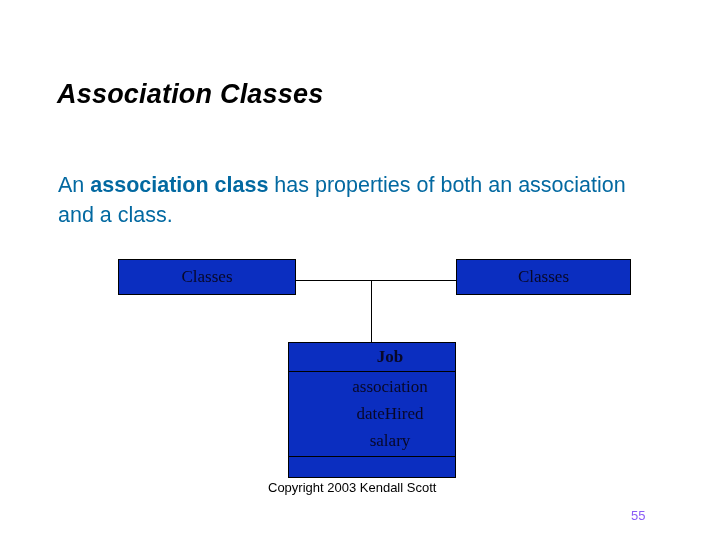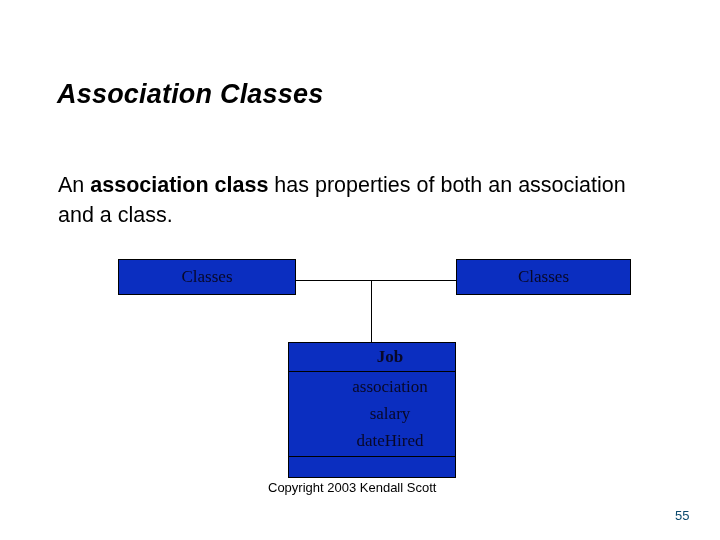--- a/index.html
+++ b/index.html
@@ -41,21 +41,21 @@
 
   
   .body-text {
     position: absolute;
     left: 58px;
     top: 170px;
     width: 600px;
     font-family: "Liberation Sans", sans-serif;
     font-size: 21.5px;
     line-height: 30px;
-    color: #000000;
+    color: #0369a1;
   }
   .body-text .strong { font-weight: bold; }
 
   
   .diagram {
     position: absolute;
     left: 0;
     top: 0;
     width: 720px;
     height: 540px;
@@ -152,25 +152,25 @@
     position: absolute;
     left: 268px;
     top: 480px;
     font-family: "Liberation Sans", sans-serif;
     font-size: 13px;
     color: #000000;
     white-space: nowrap;
   }
   .footer-pagenum {
     position: absolute;
-    left: 675px;
+    left: 631px;
     top: 508px;
     font-family: "Liberation Sans", sans-serif;
     font-size: 13px;
-    color: #0c4a6e;
+    color: #8b5cf6;
     white-space: nowrap;
   }
 </style>
 </head>
 <body>
 
 <div id="slide">
 
   <div class="slide-title">Association Classes</div>
 
@@ -191,22 +191,22 @@
     <div class="uml-box" id="box-company">
       <span>Classes</span>
     </div>
 
     <div class="uml-box" id="box-job">
       <div class="compartment name-compartment">
         <span>Job</span>
       </div>
       <div class="compartment attr-compartment">
         <div class="attr">association</div>
+        <div class="attr">dateHired</div>
         <div class="attr">salary</div>
-        <div class="attr">dateHired</div>
       </div>
       <div class="compartment ops-compartment"></div>
     </div>
 
   </div>
 
   <div class="footer-copyright">Copyright 2003 Kendall Scott</div>
 
   <div class="footer-pagenum">55</div>
 

